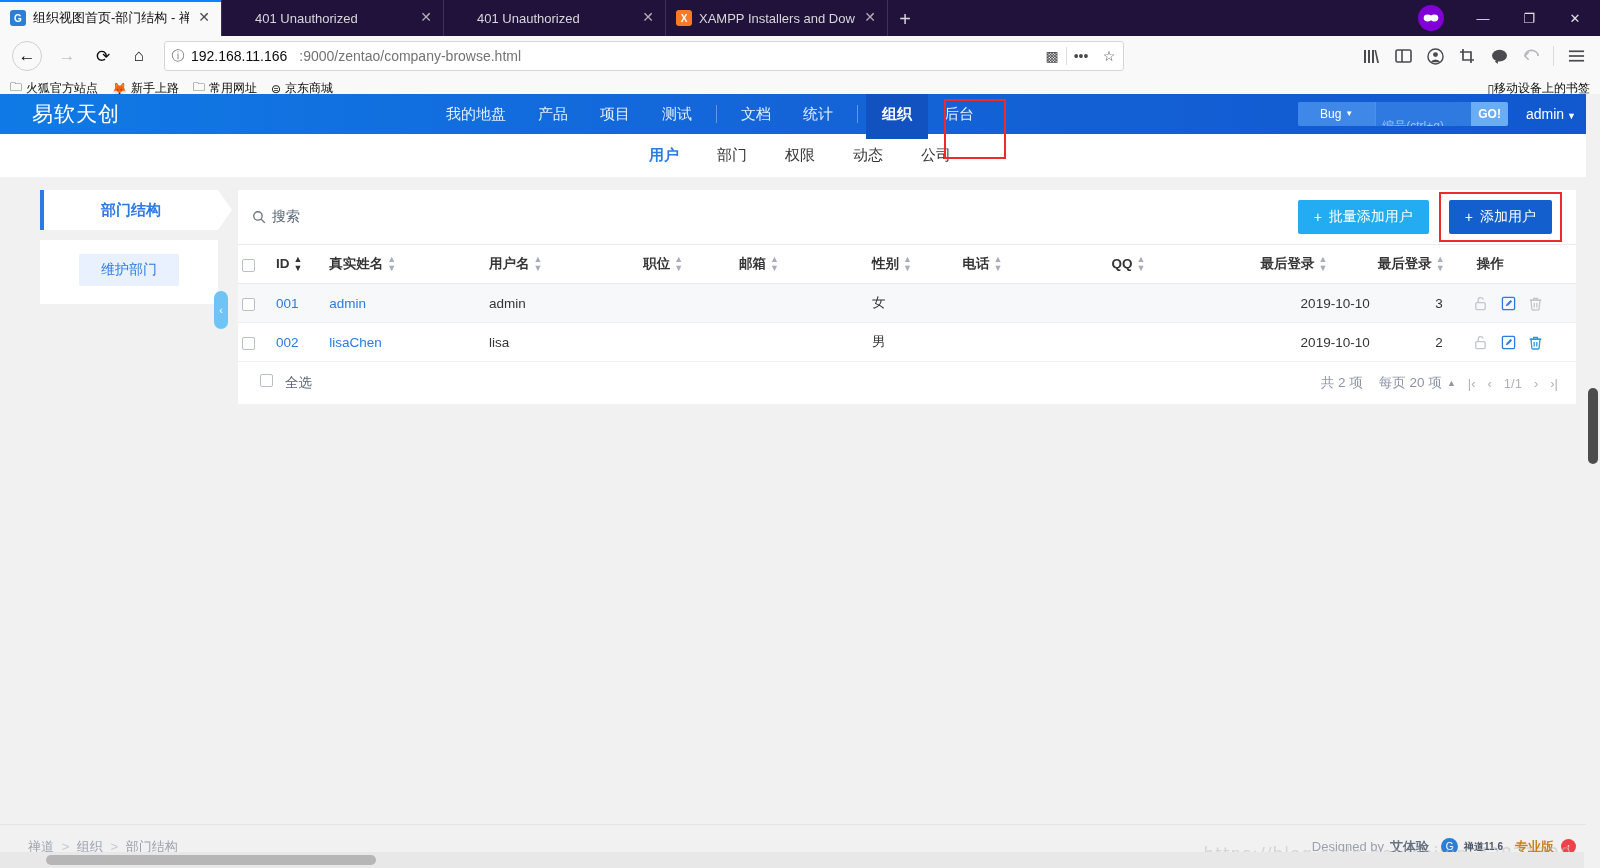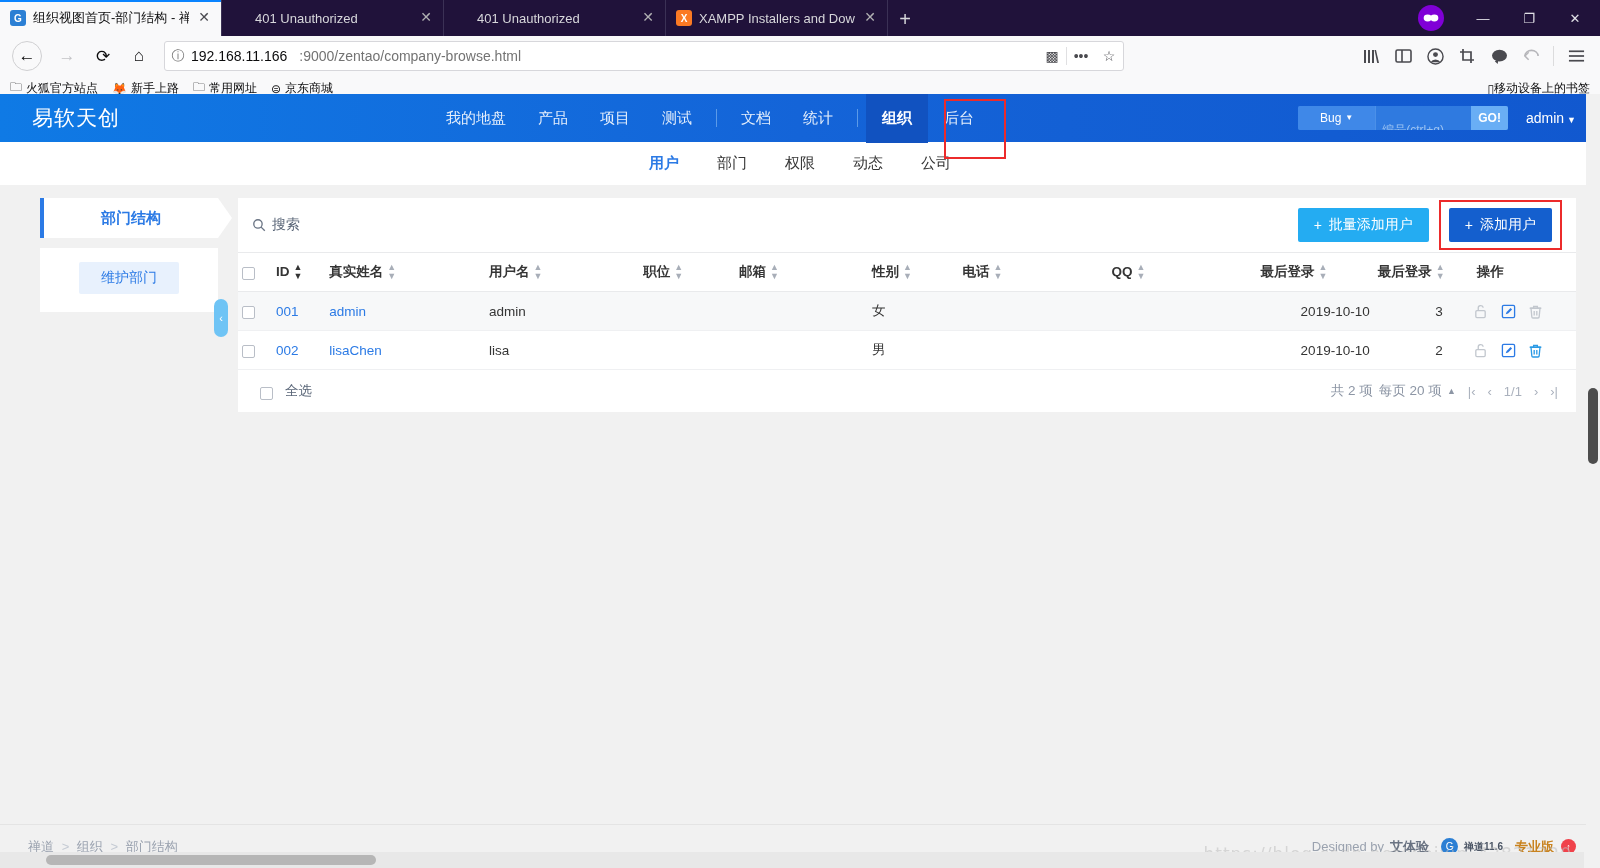--- a/index.html
+++ b/index.html
@@ -109,21 +109,21 @@
   .bm .bmi { margin-right: 4px; font-size: 12px; }
   .bm-right { margin-left: auto; display: flex; align-items: center; color: #0c0c0d; }
 
   
   .page {
     position: absolute; top: 94px; left: 0; width: 1600px; height: 774px;
     background: #f1f1f1; overflow: hidden;
   }
 
   .zt-header {
-    height: 48px;
+    height: 40px;
     background: linear-gradient(to right, #0f7ae5 0%, #1464d8 50%, #1158cf 100%);
     display: flex; align-items: center; color: #fff; position: relative;
   }
   .zt-logo {
     font-size: 21px; padding-left: 32px; width: 430px; letter-spacing: 1px;
   }
   .zt-nav { display: flex; align-items: center; height: 50px; }
   .zt-nav a {
     color: #e4eefb; font-size: 15px; padding: 0 16px; height: 50px;
     line-height: 50px; text-decoration: none; white-space: nowrap;
@@ -243,24 +243,24 @@
   }
   .lnk { color: #2b7ae5; text-decoration: none; text-align: center; }
   .t-right { text-align: right; }
   .ops { text-align: left; }
   .ops svg { width: 15px; height: 15px; margin-right: 9px; vertical-align: middle; }
 
   .table-footer {
     display: flex; align-items: center; padding: 12px 18px 12px 10px;
     font-size: 13.5px; color: #5a6678;
   }
-  .table-footer .selall { display: flex; align-items: flex-end; }
+  .table-footer .selall { display: flex; align-items: flex-start; }
   .table-footer .selall span { margin-left: 12px; }
   .pager { margin-left: auto; display: flex; align-items: center; color: #8d96a5; }
-  .pager .pg { margin-left: 6px; }
+  .pager .pg { margin-left: 16px; }
   .pager .pgbtn { margin-left: 12px; color: #aab1bd; font-size: 13px; }
   .pager .caret-up { font-size: 9px; margin-left: 5px; }
 
   .zt-footer {
     position: absolute; left: 0; bottom: 0; width: 1600px; height: 44px;
     background: #f1f1f1; border-top: 1px solid #e4e4e4;
     display: flex; align-items: center; padding: 0 24px; font-size: 13px;
     color: #9aa2af;
   }
   .crumb a { color: #9aa2af; text-decoration: none; margin: 0 4px; }

